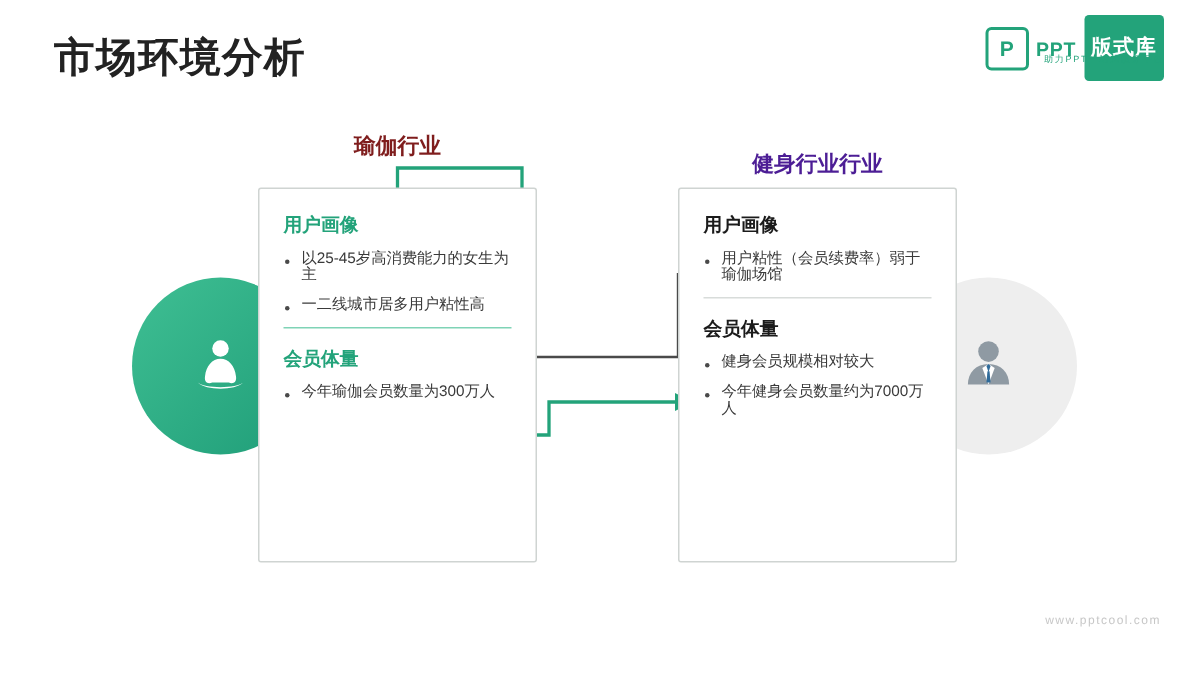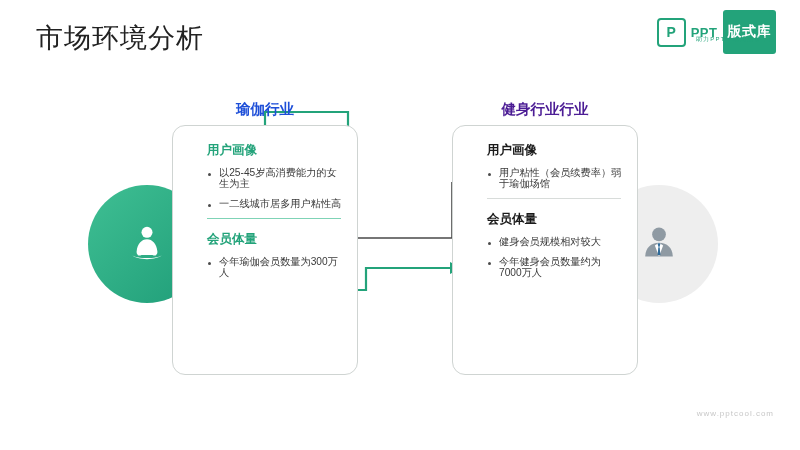--- a/index.html
+++ b/index.html
@@ -18,21 +18,21 @@
     position: absolute;
     inset: 0;
   }
 
   
   .page-title {
     position: absolute;
     left: 36px;
     top: 20px;
     font-size: 27px;
-    font-weight: normal;
+    font-weight: bold;
     color: #222222;
     letter-spacing: 1px;
   }
   .logo {
     position: absolute;
     right: 24px;
     top: 10px;
     display: flex;
     align-items: center;
     gap: 5px;
@@ -109,37 +109,36 @@
   
   .col-heading {
     position: absolute;
     font-size: 14.5px;
     font-weight: bold;
     text-align: center;
     width: 180px;
   }
   .heading-left {
     left: 175px;
-    top: 100px;
-    color: #1d4ed8;
+    top: 88px;
+    color: #7f1d1d;
   }
   .heading-right {
     left: 455px;
     top: 100px;
     color: #4c1d95;
   }
 
   
   .card {
     position: absolute;
     background: #ffffff;
     border: 1px solid #cfd4d2;
-    border-radius: 13px;
+    border-radius: 2px;
     box-sizing: border-box;
-    padding-left: 18px;
   }
   .card-left {
     left: 172px;
     top: 125px;
     width: 186px;
     height: 250px;
   }
   .card-right {
     left: 452px;
     top: 125px;

